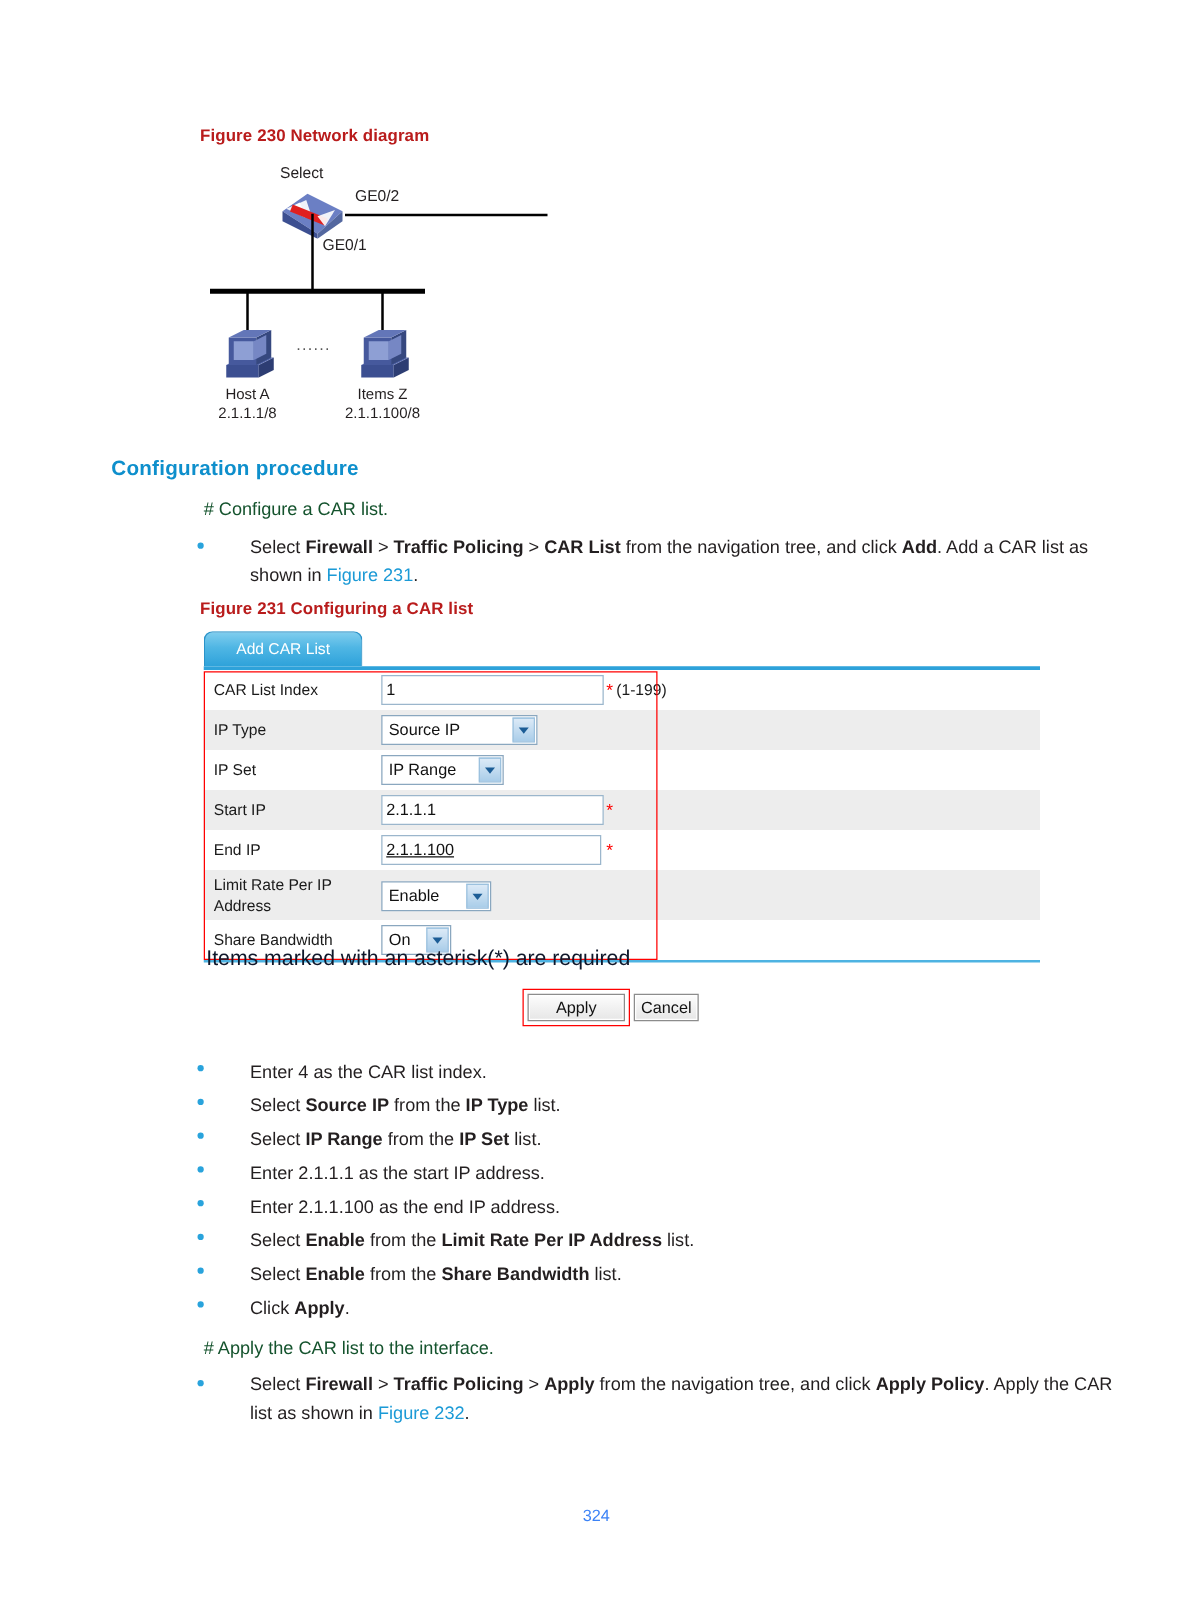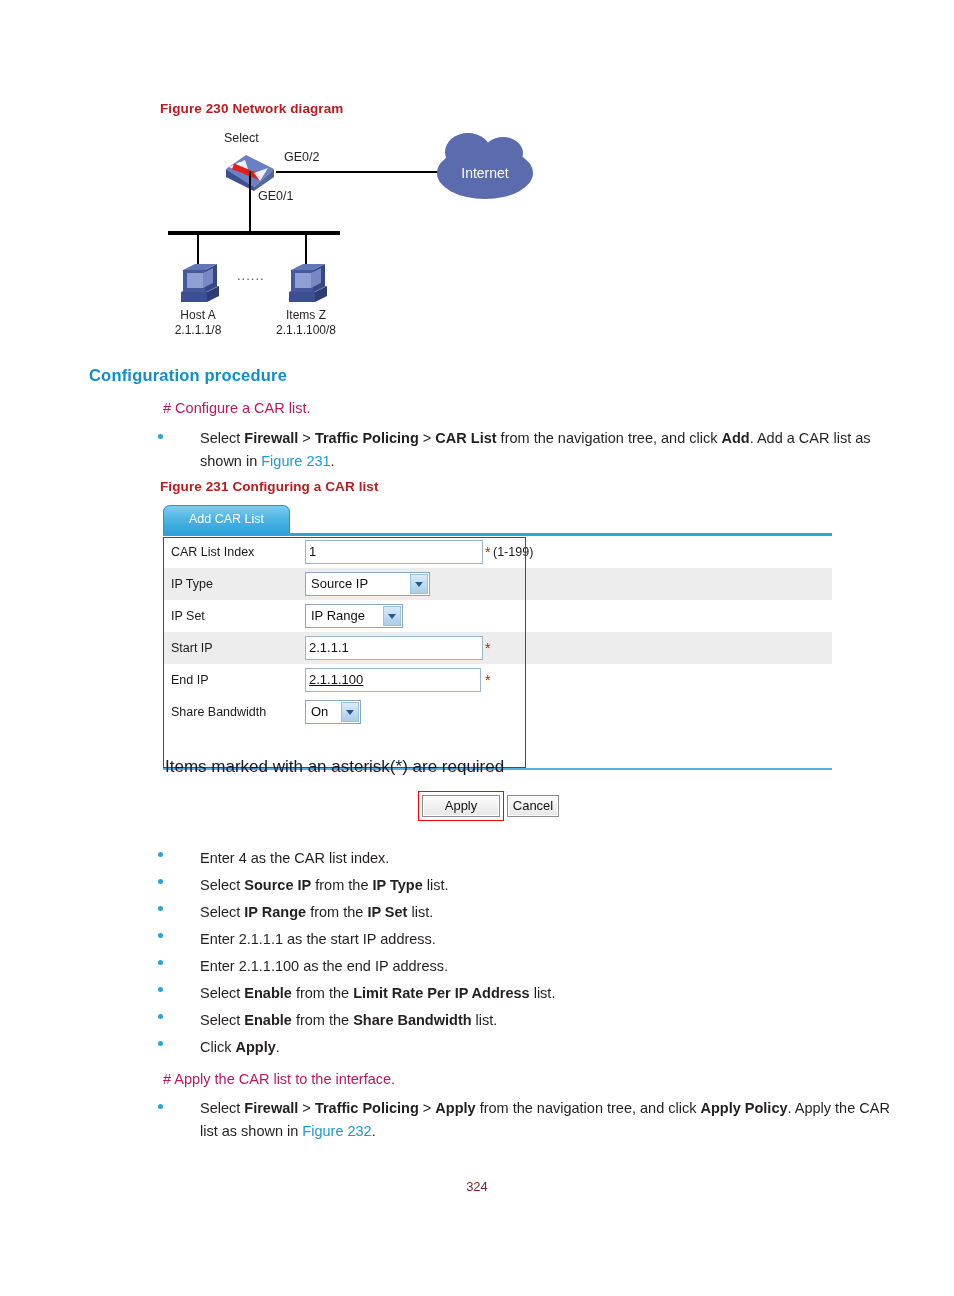--- a/index.html
+++ b/index.html
@@ -80,21 +80,21 @@
     width: 120px;
     color: #231f20;
   }
   .dots { position: absolute; font-size: 13px; letter-spacing: 1px; color: #555; }
 
   
   .body-text {
     position: absolute;
     font-size: 14.5px;
     line-height: 21px;
-    color: #be185d;
+    color: #14532d;
   }
   .xref { color: #1b9ad6; }
 
   .bullet-row { position: absolute; }
   .bullet-dot {
     position: absolute;
     left: 0; top: 7px;
     width: 5px; height: 5px;
     border-radius: 50%;
     background: #29a3dc;
@@ -246,25 +246,25 @@
     box-shadow: inset 0 0 0 1px #ffffff;
     box-sizing: border-box;
     font-size: 13px;
     color: #111;
     text-align: center;
     line-height: 20px;
   }
 
   #page-number {
     position: absolute;
-    left: 0; top: 1179px;
+    left: 0; top: 1205px;
     width: 954px;
     text-align: center;
     font-size: 13px;
-    color: #7f1d1d;
+    color: #3b82f6;
   }
 </style>
 </head>
 <body>
 
 <div class="fig-caption" style="left:160px; top:101px;">Figure 230 Network diagram</div>
 
 <div id="network-diagram">
 
   <div class="nd-label" style="left:224px; top:6px;">Select</div>
@@ -277,23 +277,20 @@
       <polygon points="5,14 20,21 16,9" fill="#ffffff" opacity="0.9"></polygon>
       <polygon points="10,12 25,19 21,7" fill="#ffffff" opacity="0.9"></polygon>
       <rect x="8" y="16" width="30" height="6" fill="#e02020" transform="rotate(22 23 19)"></rect>
       <polygon points="30,20 44,15 36,28" fill="#ffffff" opacity="0.9"></polygon>
     </svg>
   </div>
 
   <div class="nd-line" style="left:276px; top:46px; width:162px; height:2px;"></div>
   <div class="nd-label" style="left:284px; top:25px;">GE0/2</div>
 
-  <div class="cloud" style="left:437px; top:22px;">
-    <span>Internet</span>
-  </div>
 
   <div class="nd-line" style="left:249px; top:46px; width:2px; height:62px;"></div>
   <div class="nd-label" style="left:258px; top:64px;">GE0/1</div>
 
   <div class="nd-line" style="left:168px; top:106px; width:172px; height:4px;"></div>
 
   <div class="nd-line" style="left:197px; top:108px; width:2px; height:32px;"></div>
   <div class="nd-line" style="left:305px; top:108px; width:2px; height:32px;"></div>
 
   <div class="host" style="left:173px; top:137px;">
@@ -378,20 +375,28 @@
       <div class="frow alt">
         <div class="flabel">Start IP</div>
         <div class="finput" style="left: 142px; top: 4px; width: 178px;">2.1.1.1</div>
         <span class="req-star" style="left: 322px;">*</span>
       </div>
       <div class="frow">
         <div class="flabel">End IP</div>
         <div class="finput" style="left: 142px; top: 4px; width: 176px; text-decoration: underline;">2.1.1.100</div>
         <span class="req-star" style="left: 322px;">*</span>
       </div>
+      <div class="frow alt tall">
+        <div class="flabel">Limit Rate Per IP
+Address</div>
+        <div class="fselect" style="left: 142px; top: 9px; width: 88px;">
+          <span class="sel-val">Enable</span>
+          <span class="sel-arrow"></span>
+        </div>
+      </div>
       <div class="frow">
         <div class="flabel">Share Bandwidth</div>
         <div class="fselect" style="left: 142px; top: 4px; width: 56px;">
           <span class="sel-val">On</span>
           <span class="sel-arrow"></span>
         </div>
       </div>
     </div>
 
   <div class="red-outline" style="left:0px; top:32px; width:363px; height:231px;"></div>

